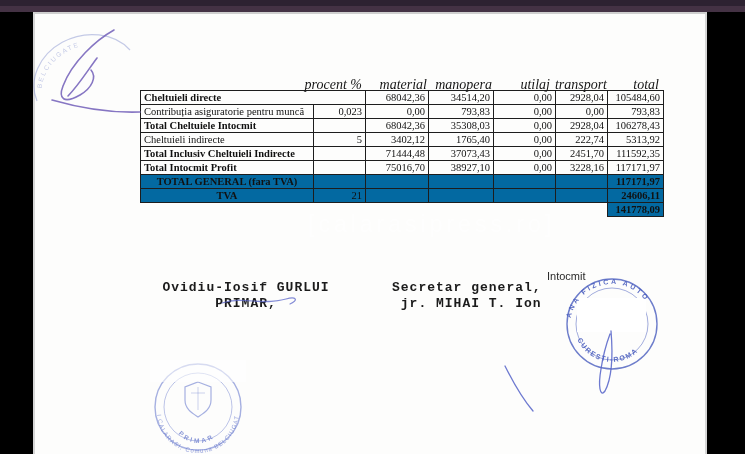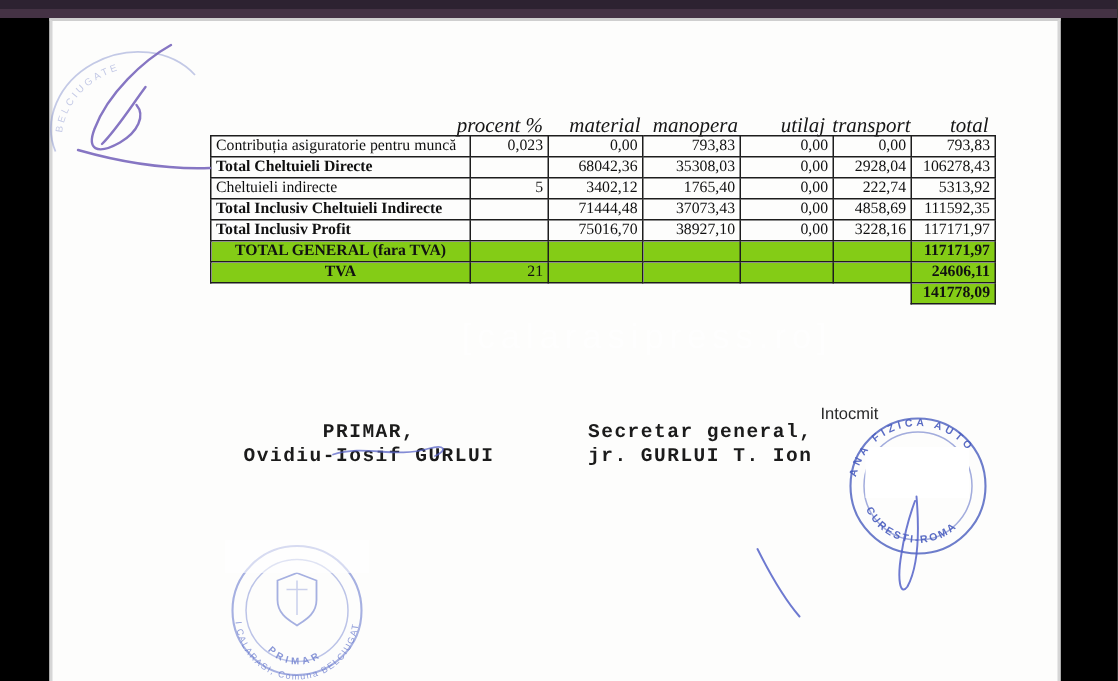--- a/index.html
+++ b/index.html
@@ -10,21 +10,21 @@
   .page{position:absolute;left:33px;top:12px;width:674px;height:442px;background:#fdfdfc;
         border-left:2px solid #d6d6d6;border-right:2px solid #d6d6d6;border-top:2px solid #cfcfcf;
         box-sizing:border-box;z-index:1;}
   .hcell{position:absolute;top:77px;font-size:14px;color:#161616;white-space:nowrap;z-index:2;font-style:italic;}
   #tbl{position:absolute;left:140px;top:90px;border-collapse:collapse;table-layout:fixed;z-index:2;}
   #tbl td{border:1px solid #1d1d1d;height:13px;padding:0 3px;font-size:10.5px;line-height:13px;
           overflow:hidden;white-space:nowrap;color:#111;}
   #tbl .num{text-align:right;}
   #tbl .b{font-weight:bold;}
   #tbl .c{text-align:center;}
-  #tbl .hl{background:#84cc16;}
+  #tbl .hl{background:#0369a1;}
   #tbl .ghost{border:none;background:transparent;}
   .wm{position:absolute;left:308px;top:211px;z-index:3;font-family:"Liberation Sans",sans-serif;
       font-size:23px;letter-spacing:4px;color:rgba(255,255,255,0.6);white-space:nowrap;}
   .sig{position:absolute;z-index:2;font-family:"Liberation Mono",monospace;font-weight:bold;
        font-size:13px;letter-spacing:1px;color:#1b1b1b;line-height:16px;white-space:nowrap;}
   .sigL{left:148px;top:280px;width:196px;text-align:center;}
   .sigR{left:348px;top:280px;text-align:right;margin-left:44px;}
   .intocmit{position:absolute;left:547px;top:270px;z-index:2;
             font-family:"Liberation Sans",sans-serif;font-size:11px;color:#2a2a2a;}
   svg.ink{position:absolute;left:0;top:0;z-index:6;pointer-events:none;}
@@ -49,30 +49,38 @@
       <col style="width:173px">
         <col style="width:52px">
         <col style="width:63px">
       <col style="width:65px">
         <col style="width:62px">
         <col style="width:52px">
         <col style="width:56px">
     </colgroup>
     <tbody id="tbody">
         <tr>
+          <td class="lab b" colspan="2">Cheltuieli directe</td>
+          <td class="num">68042,36</td>
+          <td class="num">34514,20</td>
+          <td class="num">0,00</td>
+          <td class="num">2928,04</td>
+          <td class="num">105484,60</td>
+        </tr>
+        <tr>
           <td class="lab">Contribuția asiguratorie pentru muncă</td>
           <td class="num">0,023</td>
           <td class="num">0,00</td>
           <td class="num">793,83</td>
           <td class="num">0,00</td>
           <td class="num">0,00</td>
           <td class="num">793,83</td>
         </tr>
         <tr>
-          <td class="lab b">Total Cheltuieli Directe</td>
+          <td class="lab b">Total Cheltuiele Intocmit</td>
           <td class="num"></td>
           <td class="num">68042,36</td>
           <td class="num">35308,03</td>
           <td class="num">0,00</td>
           <td class="num">2928,04</td>
           <td class="num">106278,43</td>
         </tr>
         <tr>
           <td class="lab">Cheltuieli indirecte</td>
           <td class="num">5</td>
@@ -81,25 +89,25 @@
           <td class="num">0,00</td>
           <td class="num">222,74</td>
           <td class="num">5313,92</td>
         </tr>
         <tr>
           <td class="lab b">Total Inclusiv Cheltuieli Indirecte</td>
           <td class="num"></td>
           <td class="num">71444,48</td>
           <td class="num">37073,43</td>
           <td class="num">0,00</td>
-          <td class="num">4858,69</td>
+          <td class="num">2451,70</td>
           <td class="num">111592,35</td>
         </tr>
         <tr>
-          <td class="lab b">Total Inclusiv Profit</td>
+          <td class="lab b">Total Intocmit Profit</td>
           <td class="num"></td>
           <td class="num">75016,70</td>
           <td class="num">38927,10</td>
           <td class="num">0,00</td>
           <td class="num">3228,16</td>
           <td class="num">117171,97</td>
         </tr>
         <tr>
           <td class="lab c b hl">TOTAL GENERAL (fara TVA)</td>
           <td class="num hl"></td>
@@ -121,26 +129,26 @@
         <tr>
           <td class="ghost" colspan="6"></td>
           <td class="num b hl">141778,09</td>
         </tr>
       </tbody>
   </table>
 
   <div class="wm">[calarasipress.ro]</div>
 
   <div class="sig sigL">
+    <div>Ovidiu-Iosif GURLUI</div>
     <div>PRIMAR,</div>
-    <div>Ovidiu-Iosif GURLUI</div>
   </div>
   <div class="sig sigR">
     <div>Secretar general,</div>
-    <div>jr. GURLUI T. Ion</div>
+    <div>jr. MIHAI T. Ion</div>
   </div>
   <div class="intocmit">Intocmit</div>
 
   <svg class="ink" width="745" height="454" viewBox="0 0 745 454">
     <defs>
       <path id="arcTLfrag" d="M 42,98 A 50 42 -18 0 1 127,55" fill="none"></path>
       <path id="arcRtop" d="M 570,326 A 42 42 0 0 1 654,326" fill="none"></path>
       <path id="arcRbot" d="M 576,336 A 38 38 0 0 0 648,336" fill="none"></path>
       <path id="arcLring" d="M 157,412 A 41 41 0 0 0 239,412" fill="none"></path>
       <path id="arcLprim" d="M 176,430 A 26 26 0 0 0 221,430" fill="none"></path>

